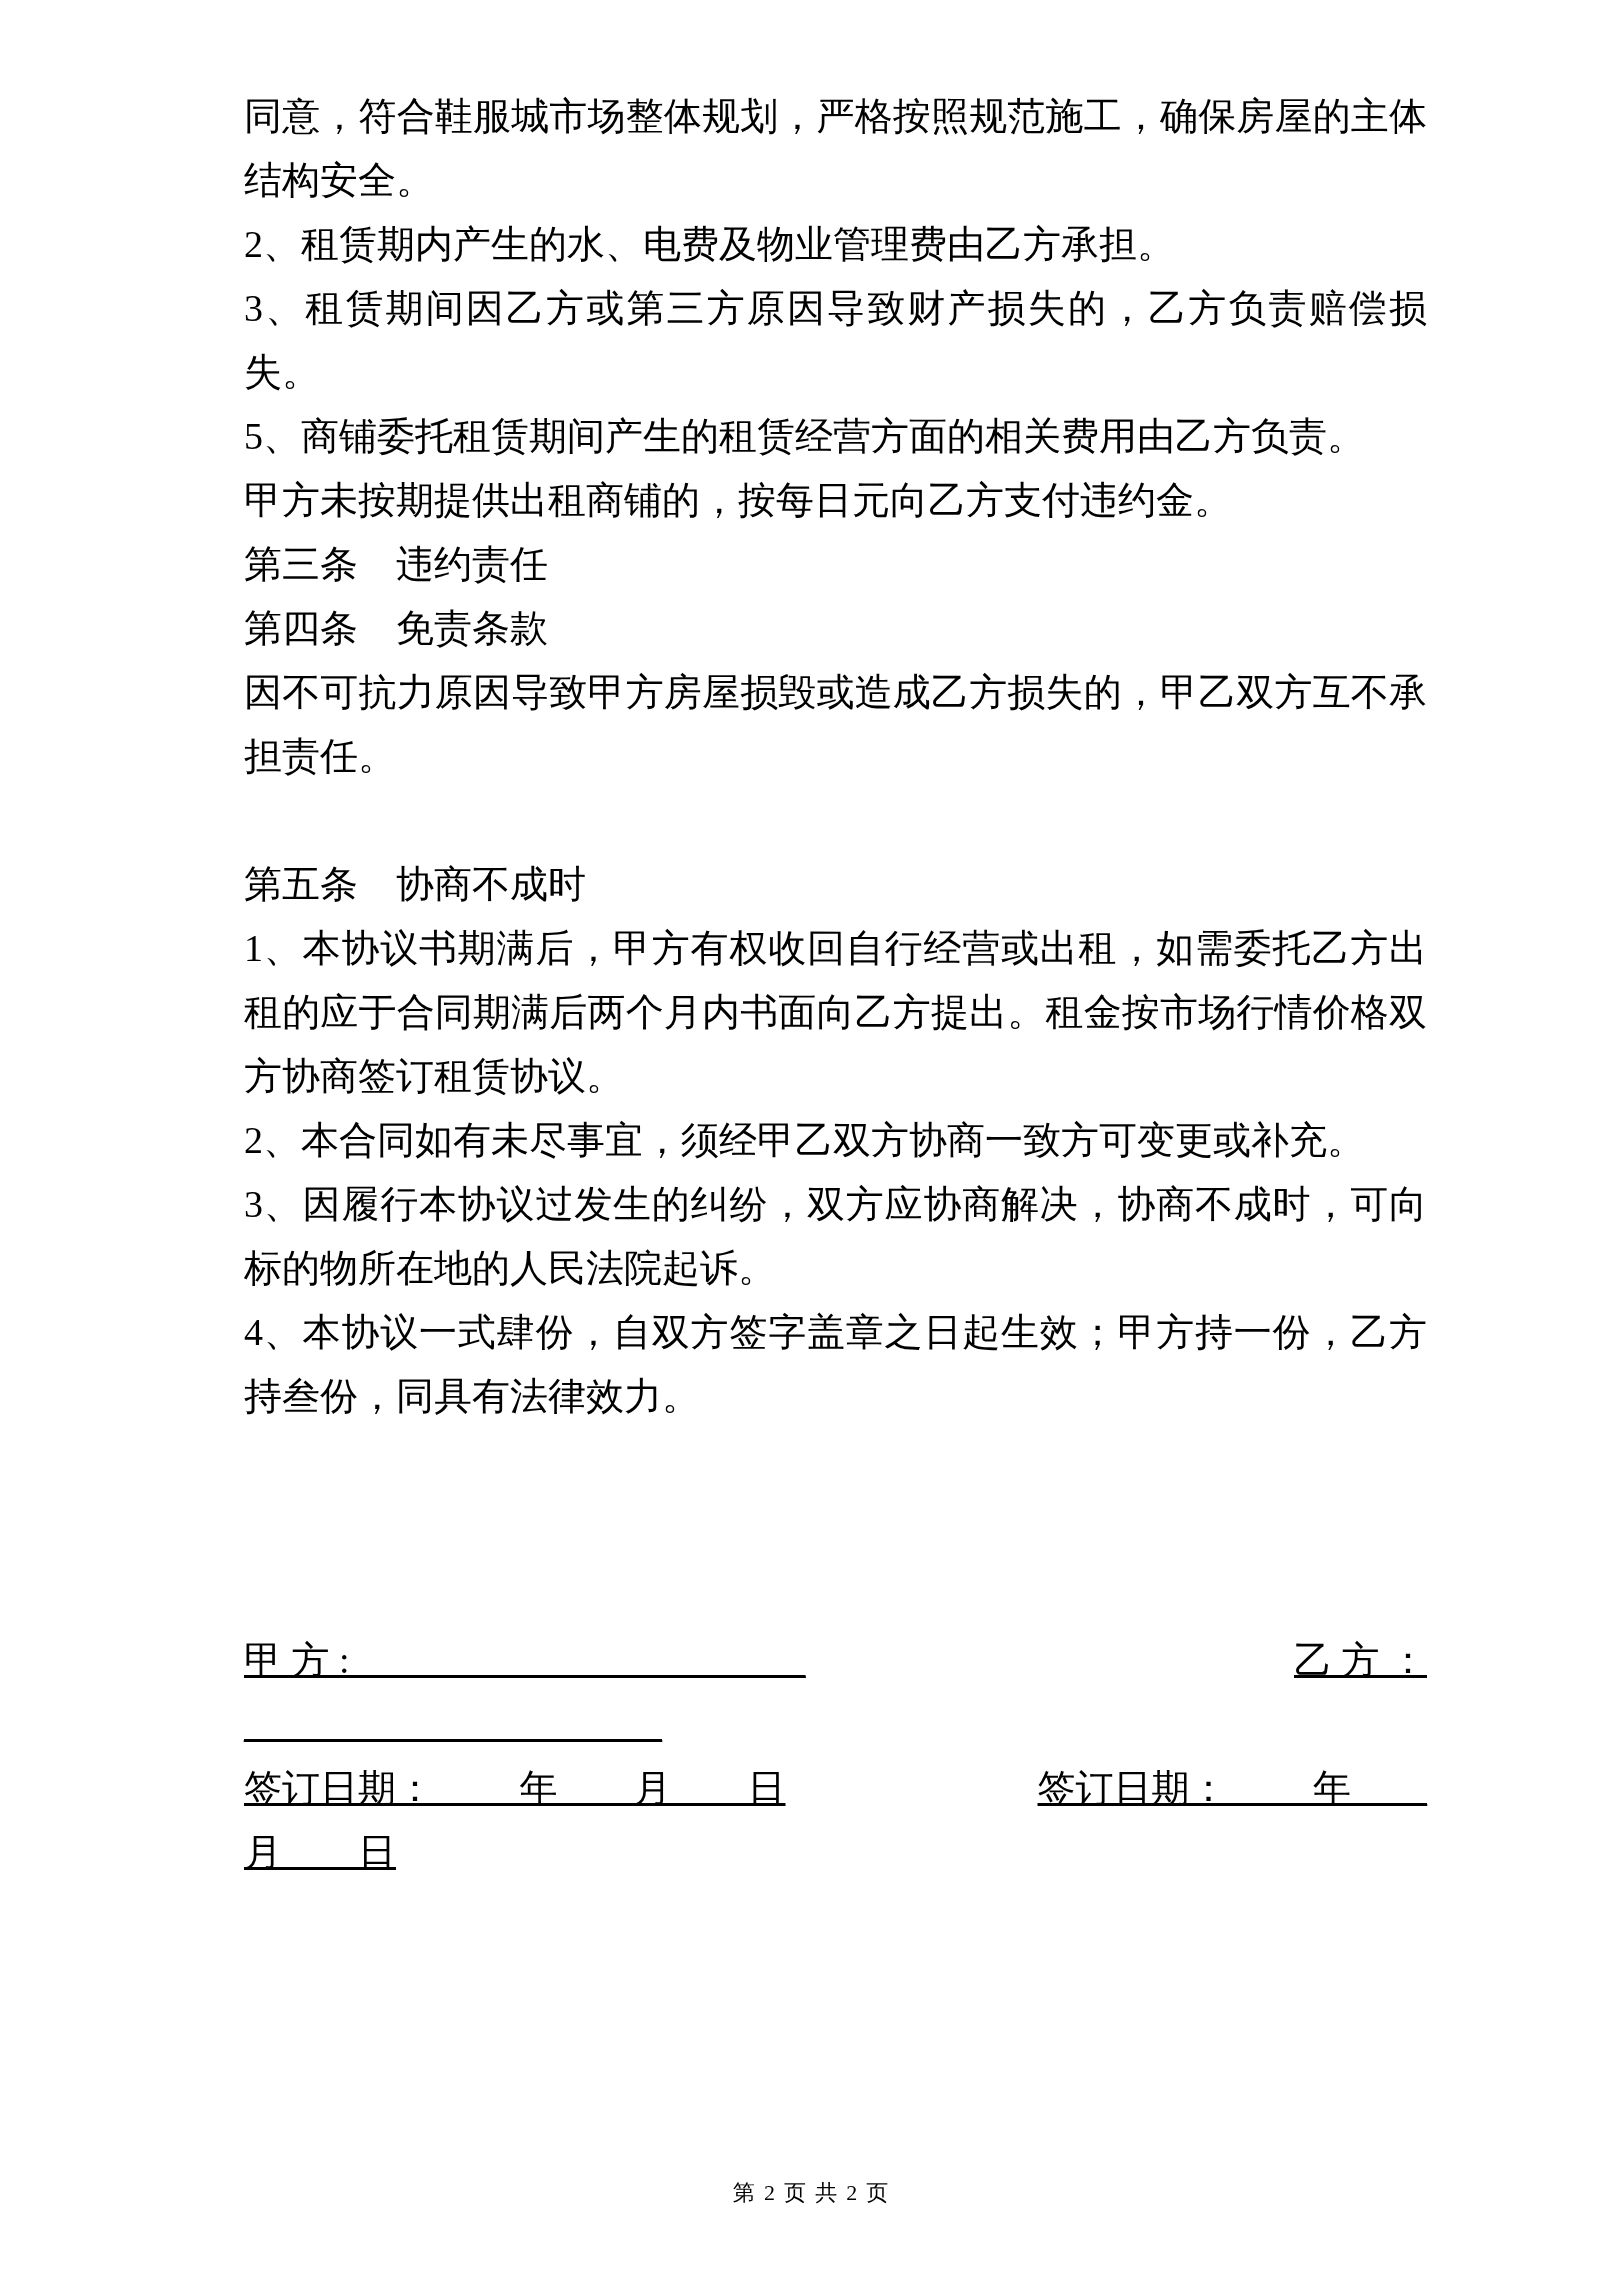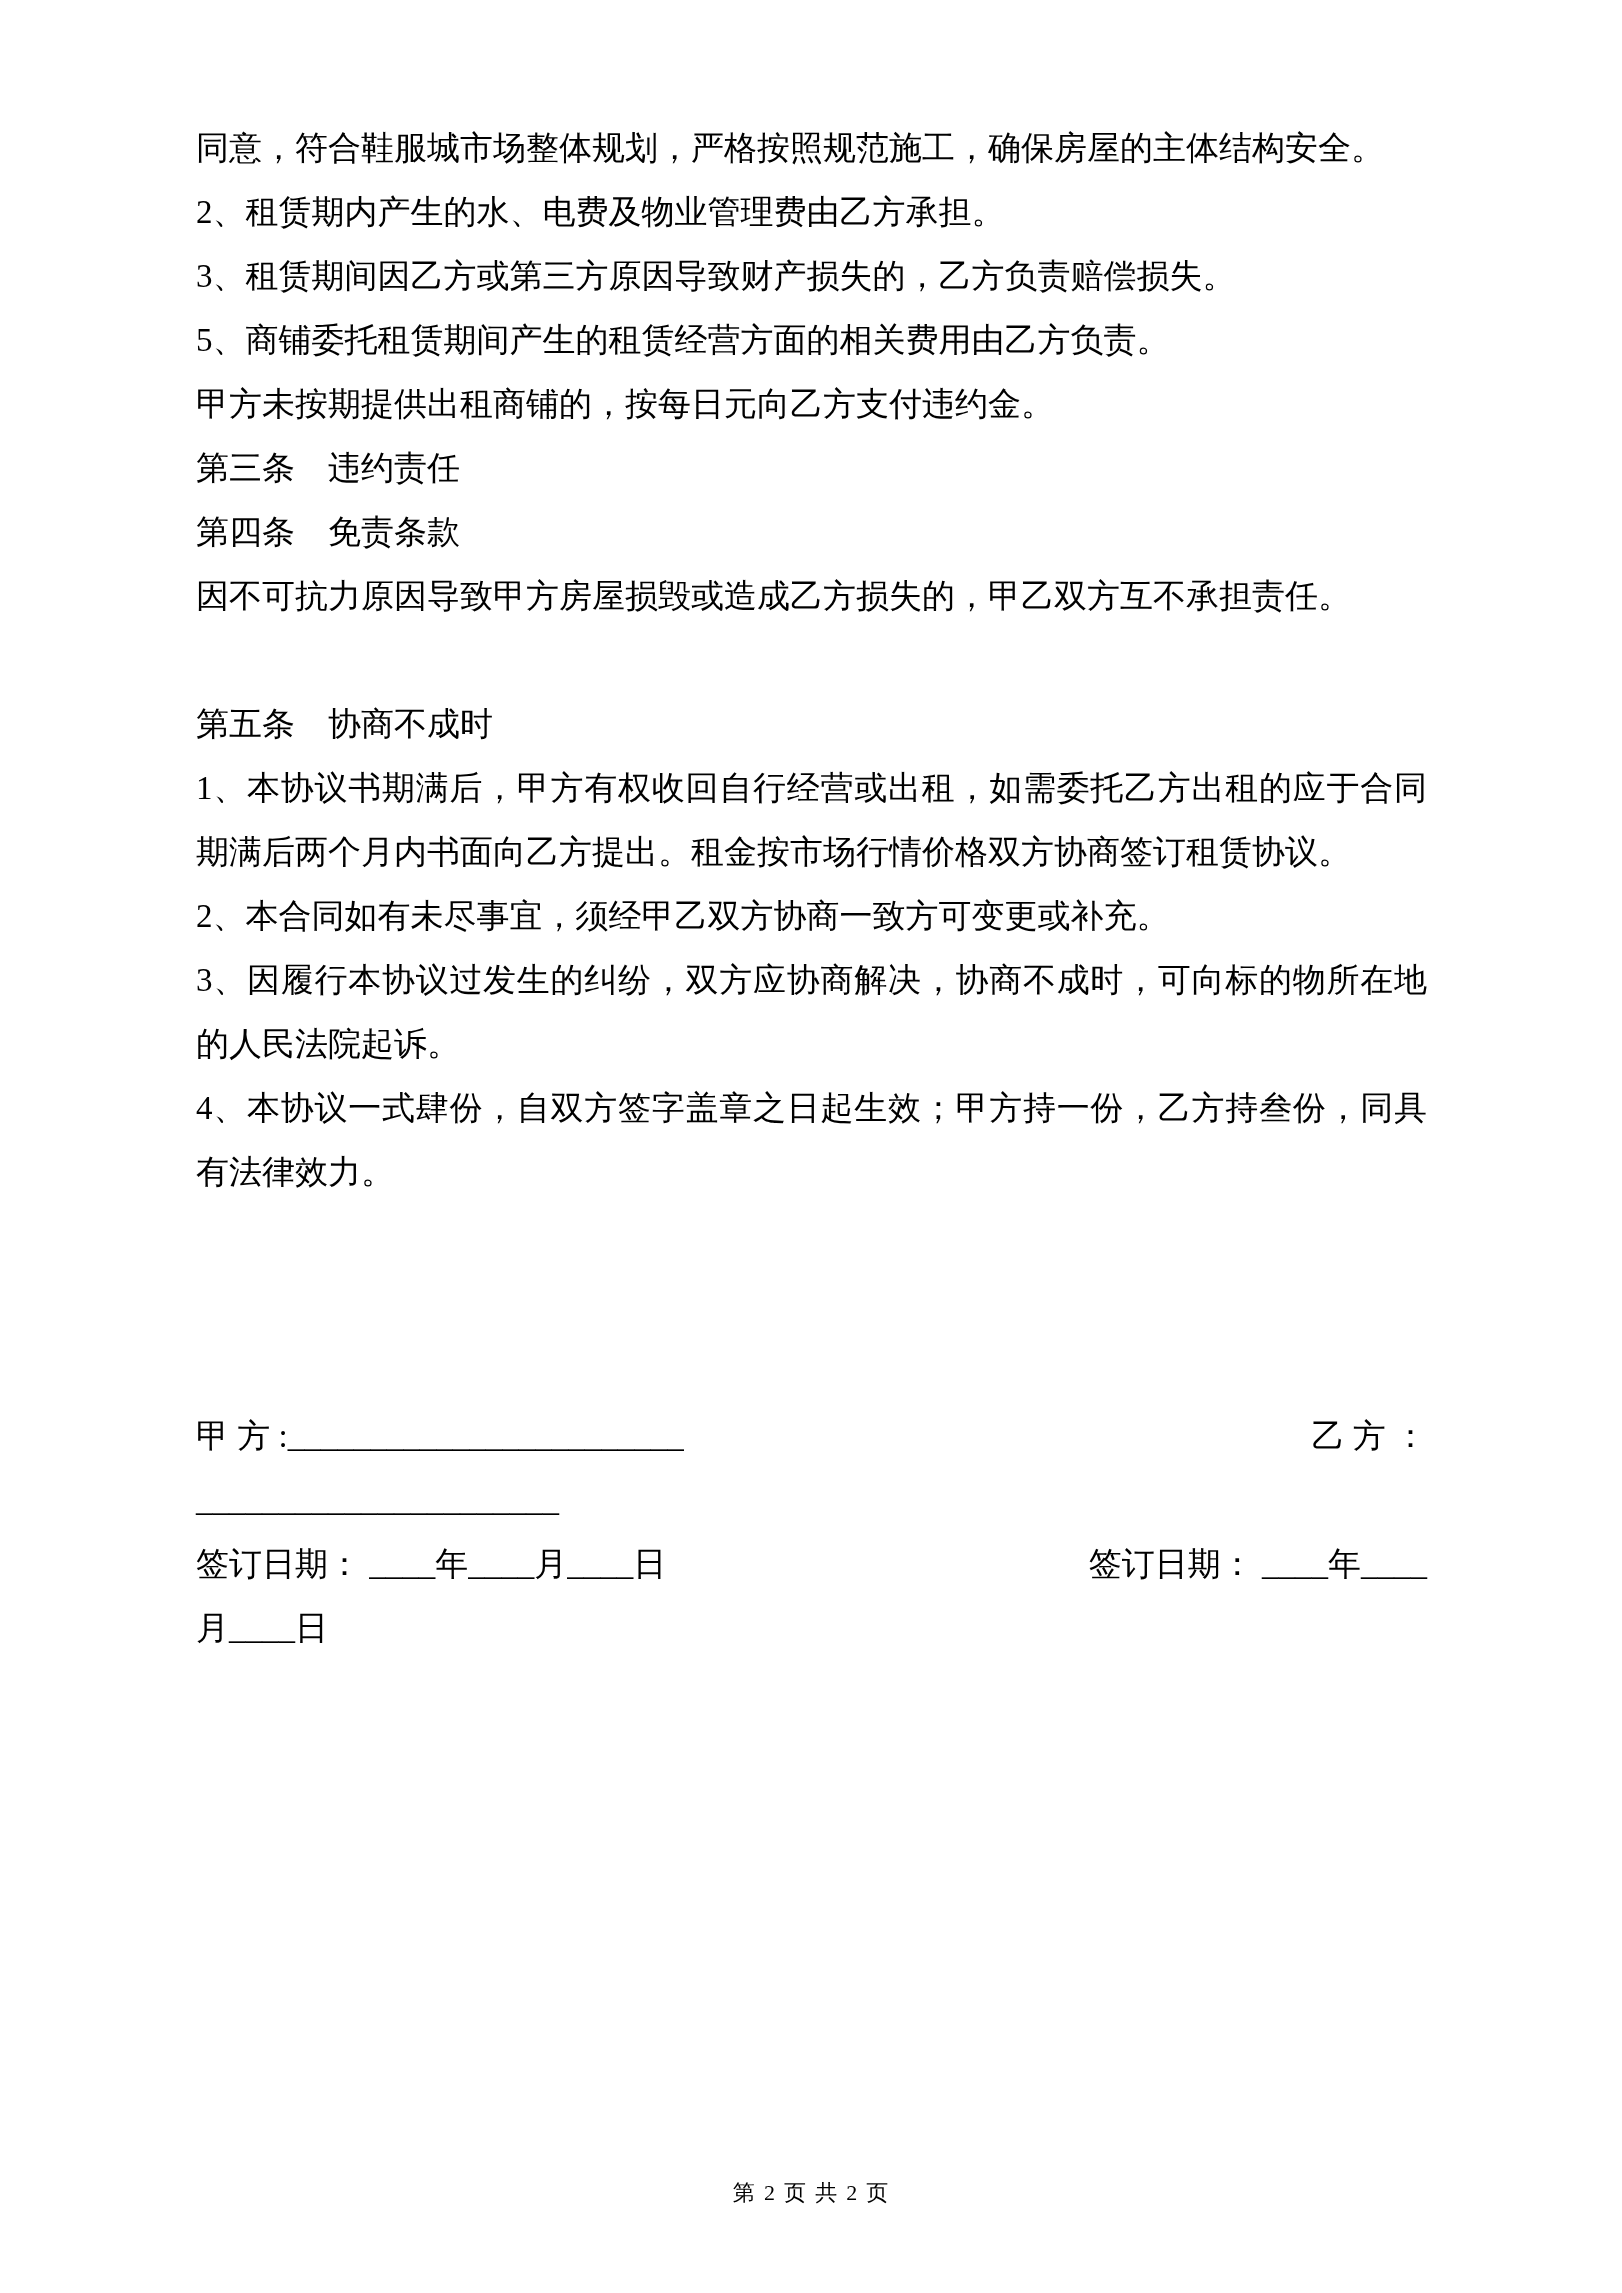--- a/index.html
+++ b/index.html
@@ -14,34 +14,36 @@
     color: #000000;
     overflow: hidden;
   }
   .page {
     position: relative;
     width: 1623px;
     height: 2294px;
     background: #ffffff;
   }
   .content {
-    padding: 116px 196px 0 196px;
-    font-size: 33px;
+    padding: 84px 196px 0 196px;
+    font-size: 38px;
     line-height: 64px;
+    margin-left: 48px;
   }
   .content p {
     margin: 0;
     text-align: justify;
     word-break: break-all;
   }
   .blank-line {
     height: 64px;
   }
   .signature {
     margin-top: 200px;
+    text-decoration: underline;
   }
   .sig-row {
     display: flex;
     justify-content: space-between;
     line-height: 64px;
     white-space: nowrap;
   }
   .sig-row .left {
     text-align: left;
   }

